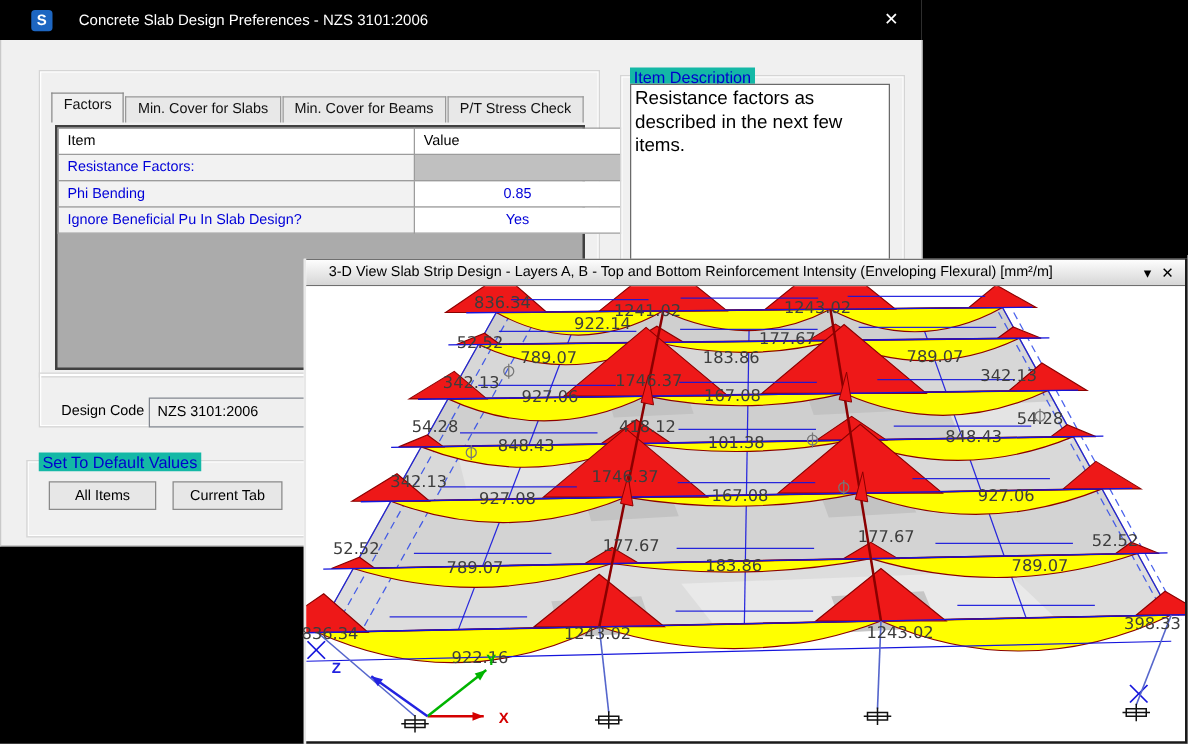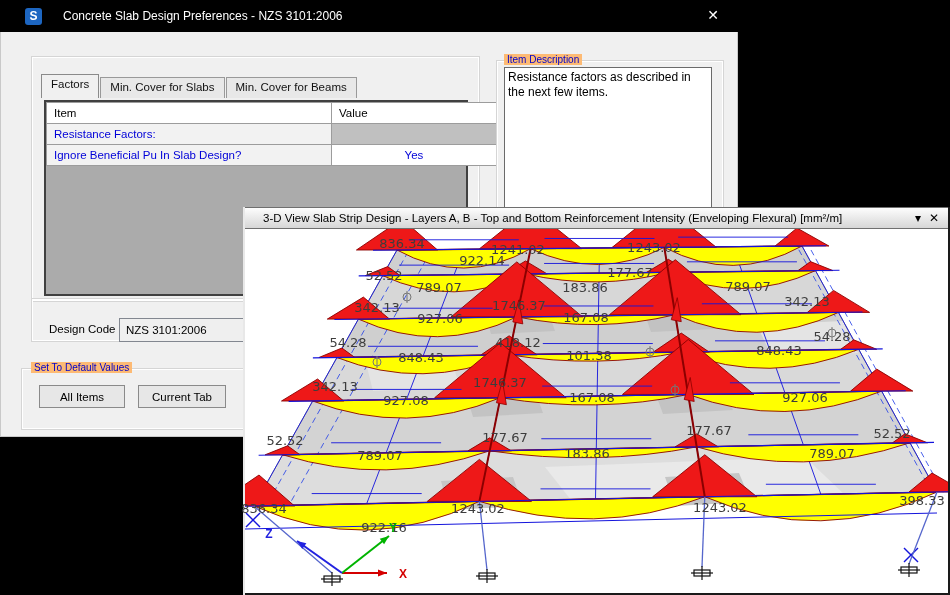--- a/index.html
+++ b/index.html
@@ -10,21 +10,21 @@
   .dlg-title{position:absolute;left:0;top:0;width:737px;height:32px;background:#000;
              display:flex;align-items:center;}
   .dlg-icon{width:17px;height:17px;margin-left:25px;background:#1d66c1;border-radius:3px;
             color:#fff;font-size:12px;font-weight:bold;display:flex;align-items:center;justify-content:center;}
   .dlg-title-text{color:#fff;font-size:12px;margin-left:21px;}
   .dlg-close{position:absolute;right:14px;top:7px;color:#fff;font-size:14px;width:20px;height:18px;
              text-align:center;cursor:pointer;}
   .dlg-body{position:absolute;left:0;top:32px;width:736px;height:404px;background:#f0f0f0;
             border:1px solid #c9c9c9;border-top:none;}
   .groupframe{position:absolute;border:1px solid #d5d5d5;box-shadow:inset 0 0 0 1px #ffffff;}
-  .grouplabel{position:absolute;color:#0000cc;font-size:10px;background:#fdba74;padding:0 3px;}
+  .grouplabel{position:absolute;color:#0000cc;font-size:13px;background:#14b8a6;padding:0 3px;}
   
   .tabs{position:absolute;left:40px;top:44px;height:22px;display:flex;align-items:flex-end;justify-content:center;}
   .tab{background:#e8e8e8;border:1px solid #999;border-bottom:none;font-size:11.5px;color:#111;
        padding:3px 9px 3px 9px;margin-right:1px;height:14px;}
   .tab.active{background:#f0f0f0;height:17px;position:relative;z-index:3;border-color:#8a8a8a;}
   
   .tblwrap{position:absolute;left:43px;top:68px;width:424px;height:196px;background:#ababab;
            border:2px solid #404040;box-sizing:border-box;}
   table.grid{border-collapse:collapse;width:100%;table-layout:fixed;}
   table.grid td{border:1px solid #9c9c9c;height:20px;font-size:11.5px;padding:0 7px;background:#f2f2f2;}
@@ -33,21 +33,21 @@
   table.grid td.val{background:#fff;color:#0000d8;text-align:center;}
   table.grid tr.section td.val{background:#c0c0c0;}
   
   .combo{position:absolute;left:118px;top:286px;width:230px;height:24px;background:#efefef;
          border:1px solid #828790;font-size:11.5px;color:#000;display:flex;align-items:center;
          padding-left:6px;box-sizing:border-box;}
   .btn{position:absolute;height:23px;background:#e7e7e7;border:1px solid #8a8a8a;font-size:11.5px;
        color:#000;display:flex;align-items:center;justify-content:center;}
   
   .descbox{position:absolute;left:503px;top:35px;width:208px;height:141px;background:#fff;
-           border:1px solid #6a6a6a;font-size:12px;color:#000;padding:2px 3px;box-sizing:border-box;line-height:1.25;}
+           border:1px solid #6a6a6a;font-size:15px;color:#000;padding:2px 3px;box-sizing:border-box;line-height:1.25;}
   
   .viewer{position:absolute;left:243px;top:207px;width:707px;height:388px;background:#fff;
           border-left:2px solid #e8e8e8;border-right:2px solid #1a1a1a;box-sizing:border-box;}
   .v-title{position:absolute;left:0;top:0;width:100%;height:22px;
            background:linear-gradient(#fdfdfd,#d6d6d6);border-bottom:1px solid #6f6f6f;
            border-top:1px solid #6f6f6f;display:flex;align-items:center;box-sizing:border-box;}
   .v-title-text{font-size:11.5px;color:#000;margin-left:18px;white-space:nowrap;}
   .v-btn{font-size:12px;color:#000;width:16px;text-align:center;}
   .v-canvas{position:absolute;left:0;top:22px;width:703px;height:364px;background:#fff;
             border-bottom:2px solid #1a1a1a;box-sizing:content-box;}
@@ -64,31 +64,36 @@
     <div class="dlg-icon">S</div>
     <div class="dlg-title-text">Concrete Slab Design Preferences - NZS 3101:2006</div>
     <div class="dlg-close">✕</div>
   </div>
   <div class="dlg-body">
     <div class="groupframe" style="left:30px;top:24px;width:447px;height:244px;"></div>
     <div class="tabs" id="tabs">
         <div class="tab active">Factors</div>
         <div class="tab">Min. Cover for Slabs</div>
         <div class="tab">Min. Cover for Beams</div>
+        <div class="tab">P/T Stress Check</div>
       </div>
     <div class="tblwrap">
       <table class="grid">
         <tbody id="tbody">
             <tr class="hdr">
               <td style="width: 270px;">Item</td>
               <td style="width: 150px;">Value</td>
             </tr>
             <tr class="section">
               <td class="item">Resistance Factors:</td>
               <td class="val"></td>
+            </tr>
+            <tr>
+              <td class="item">Phi Bending</td>
+              <td class="val">0.85</td>
             </tr>
             <tr>
               <td class="item">Ignore Beneficial Pu In Slab Design?</td>
               <td class="val">Yes</td>
             </tr>
           </tbody>
       </table>
     </div>
     <div class="groupframe" style="left:30px;top:266px;width:447px;height:42px;"></div>
     <span style="position:absolute;left:48px;top:291px;font-size:11.5px;color:#000;">Design Code</span>

